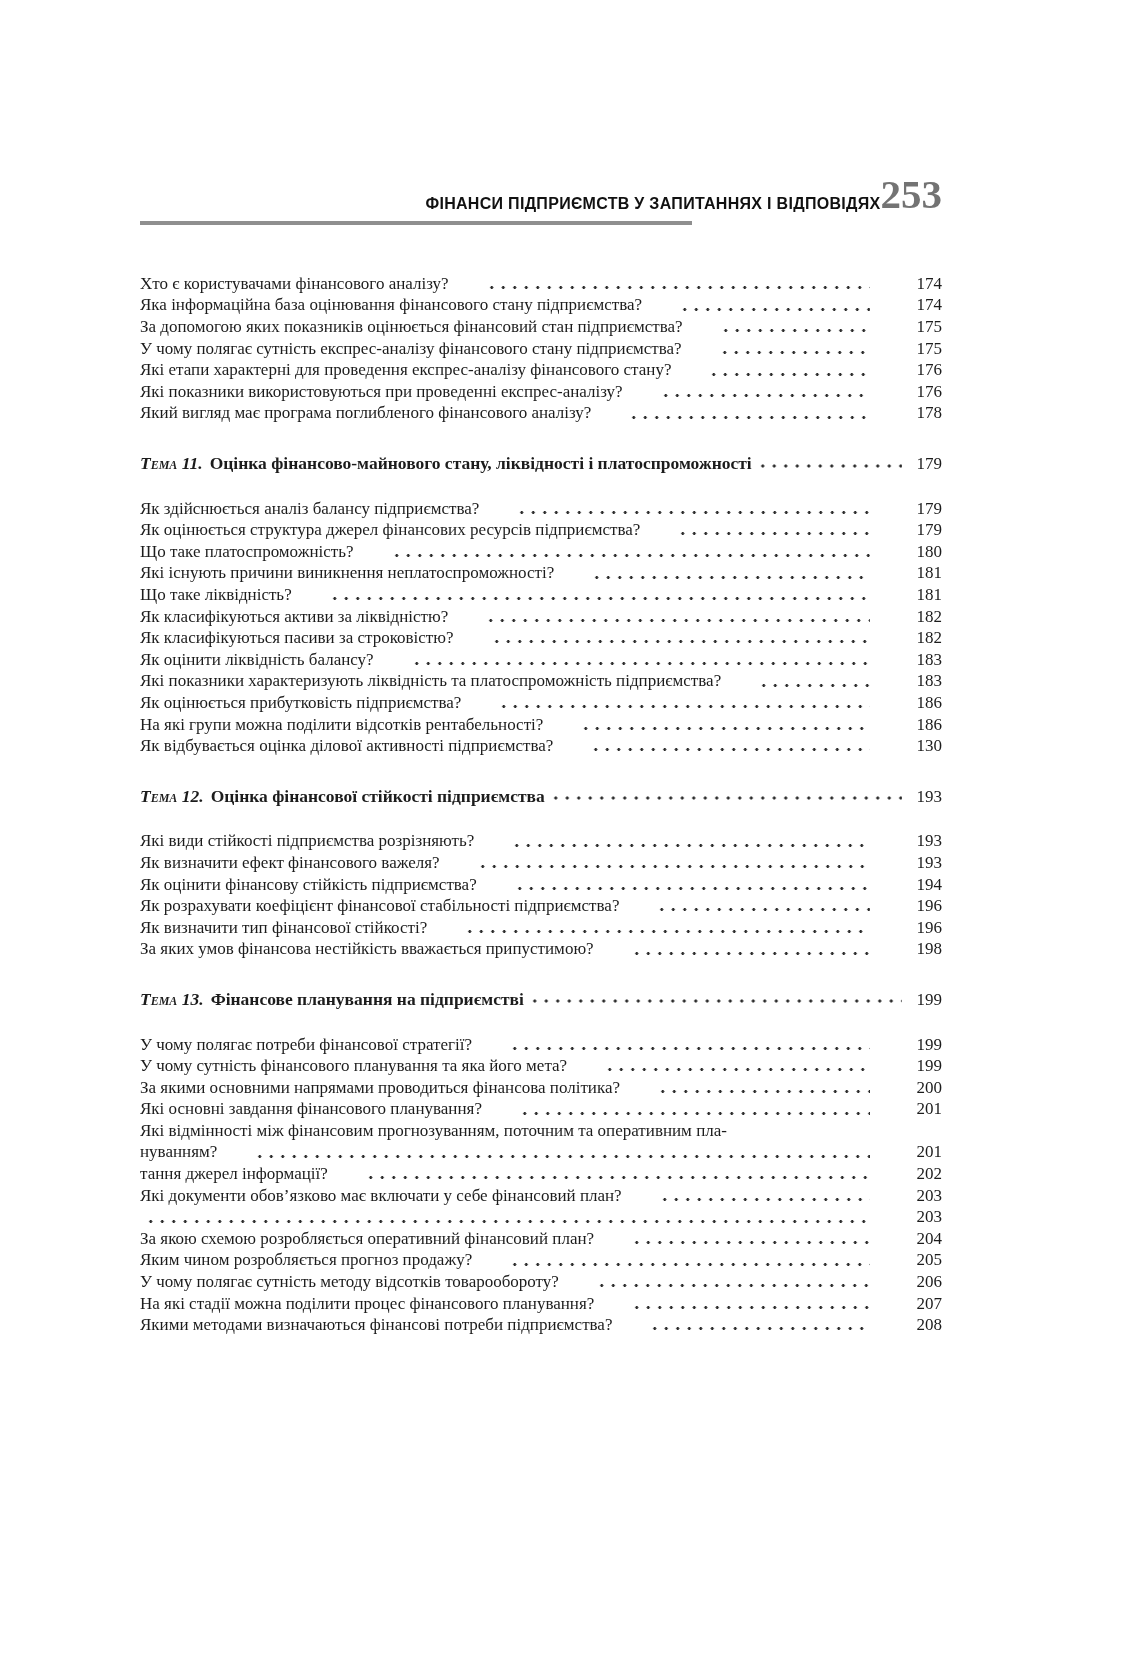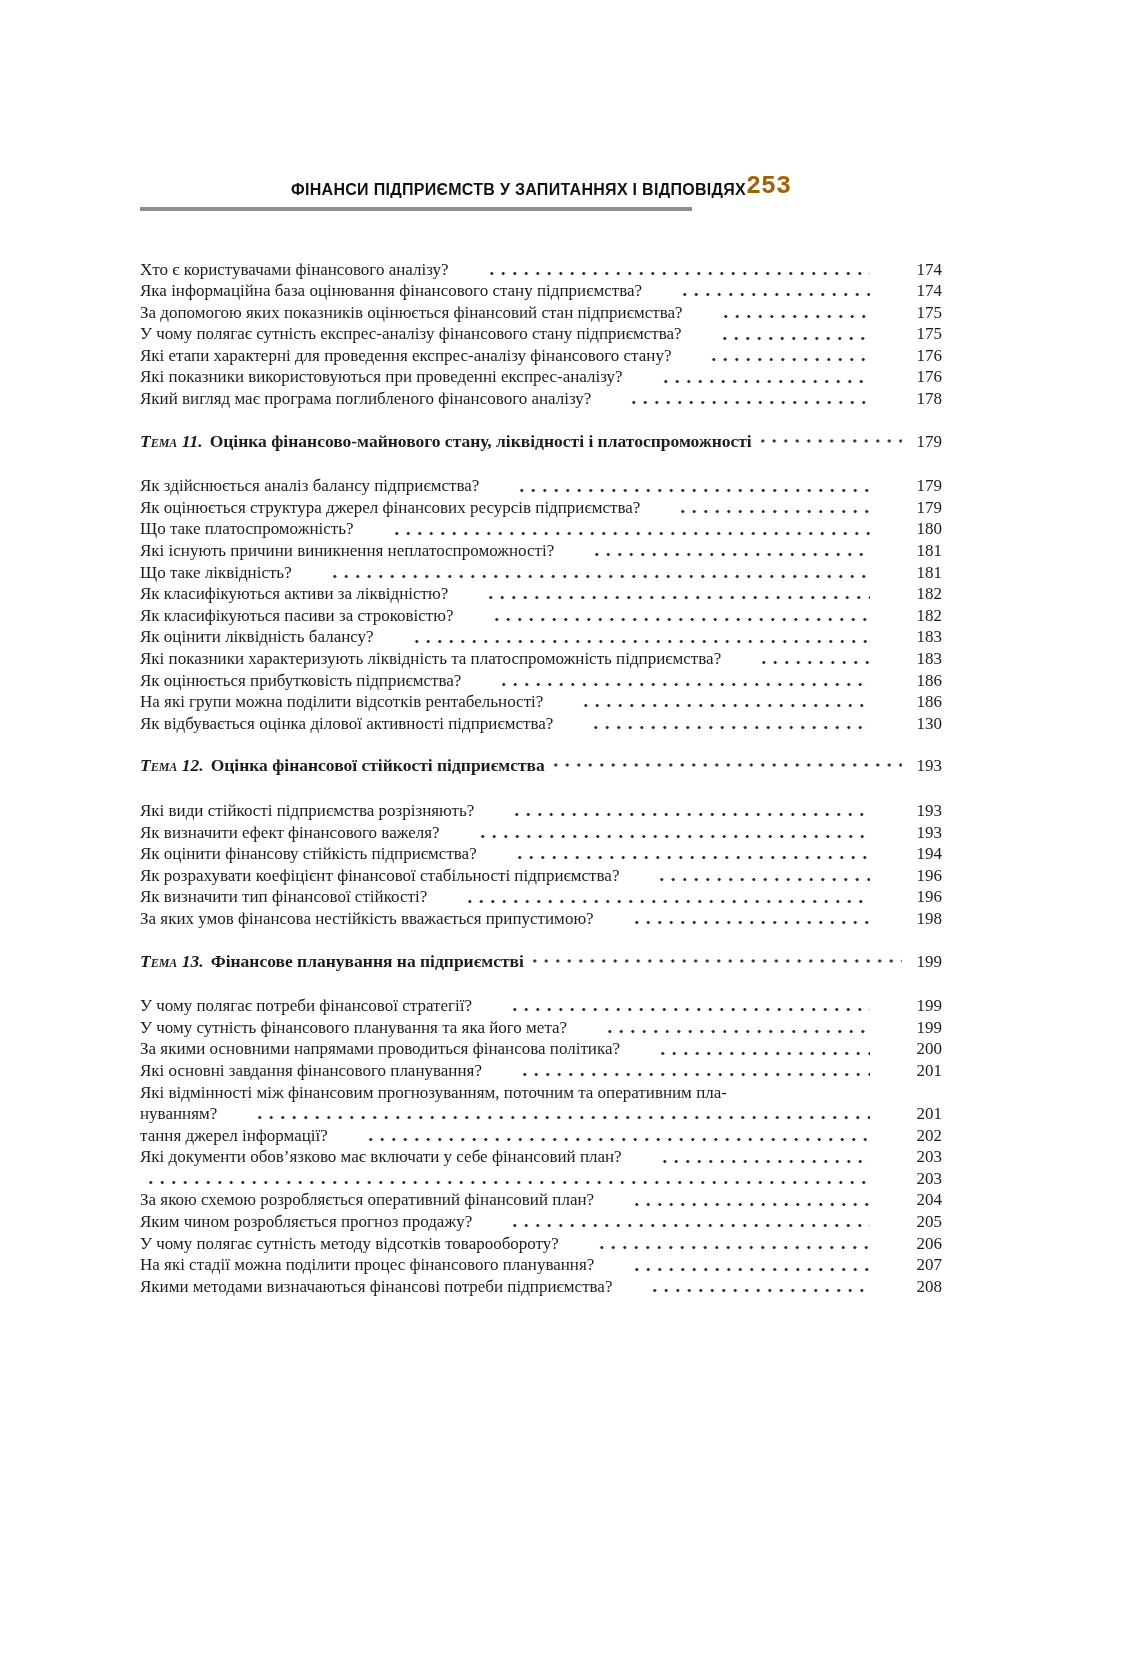--- a/index.html
+++ b/index.html
@@ -12,36 +12,36 @@
     background: #ffffff;
     padding: 176px 200px 0 140px;
     font-family: "Liberation Serif", "DejaVu Serif", serif;
     color: #1c1c1c;
     overflow: hidden;
   }
 
   
   .header-row {
     display: flex;
-    justify-content: center;
+    justify-content: flex-end;
     align-items: flex-end;
   }
   .running-title {
     font-family: "Liberation Sans", sans-serif;
     font-weight: bold;
     font-size: 16px;
     letter-spacing: 0.3px;
     color: #111111;
     line-height: 1.1;
   }
   .page-number {
-    font-family: Liberation Mono, monospace;
+    font-family: Liberation Serif, serif;
     font-weight: bold;
-    font-size: 25px;
-    color: #a16207;
+    font-size: 41px;
+    color: #737373;
     line-height: 0.9;
   }
   .header-rule {
     width: 552px;
     height: 4px;
     background: #8f8f8f;
     margin-top: 8px;
   }
 
   
@@ -66,23 +66,23 @@
     background-repeat: repeat-x;
     background-position: left 0 bottom 2px;
   }
   .page-num {
     min-width: 34px;
     text-align: right;
   }
 
   .toc-heading {
     display: flex;
-    align-items: flex-start;
+    align-items: center;
     line-height: 21.6px;
-    margin-top: 21px;
+    margin-top: 29px;
     margin-bottom: 23px;
     font-weight: bold;
     font-size: 17.5px;
   }
   .heading-label {
     font-style: italic;
     font-variant: small-caps;
     margin-right: 7px;
     white-space: nowrap;
   }

